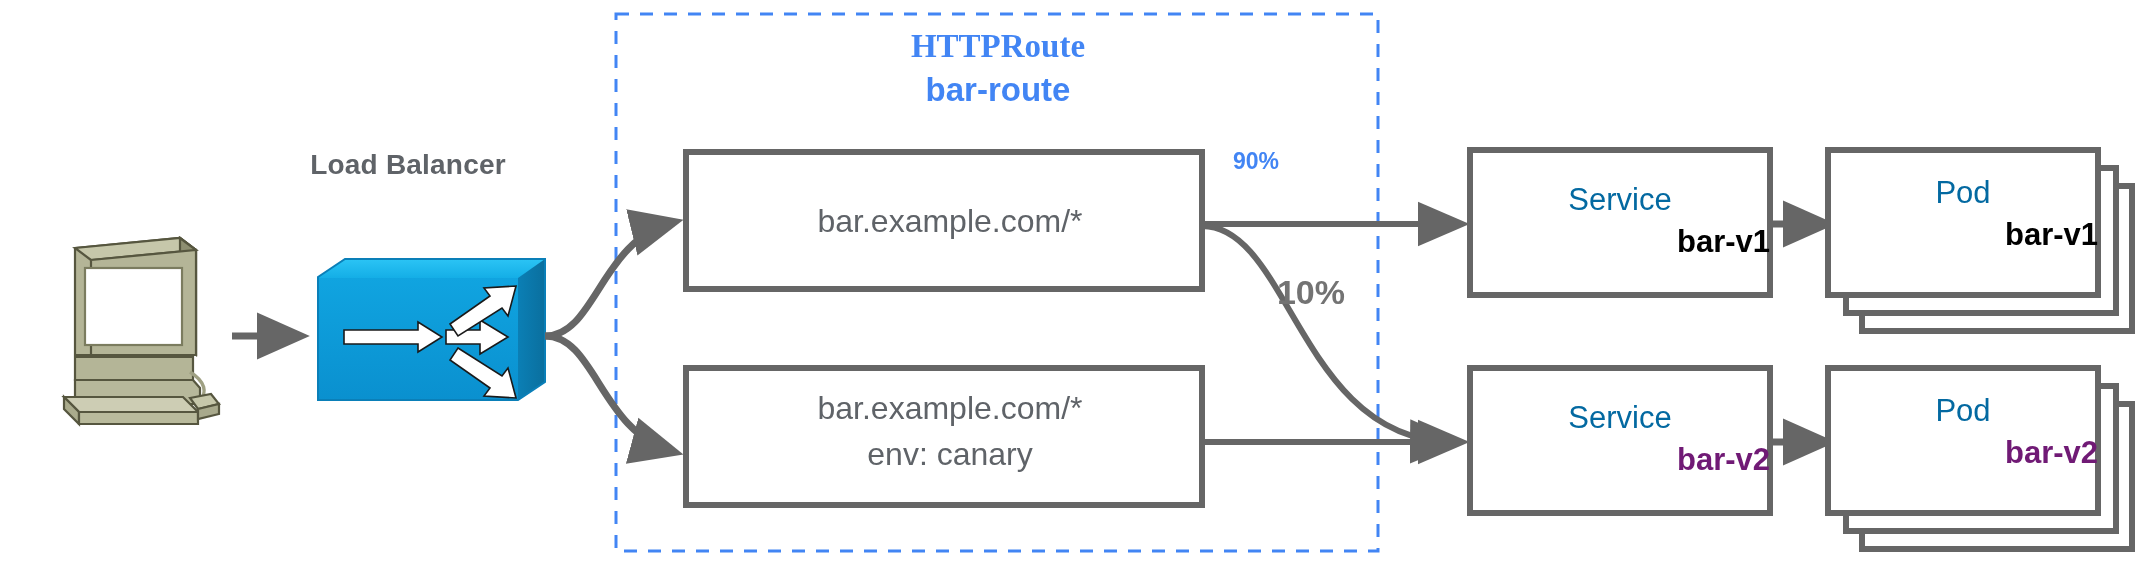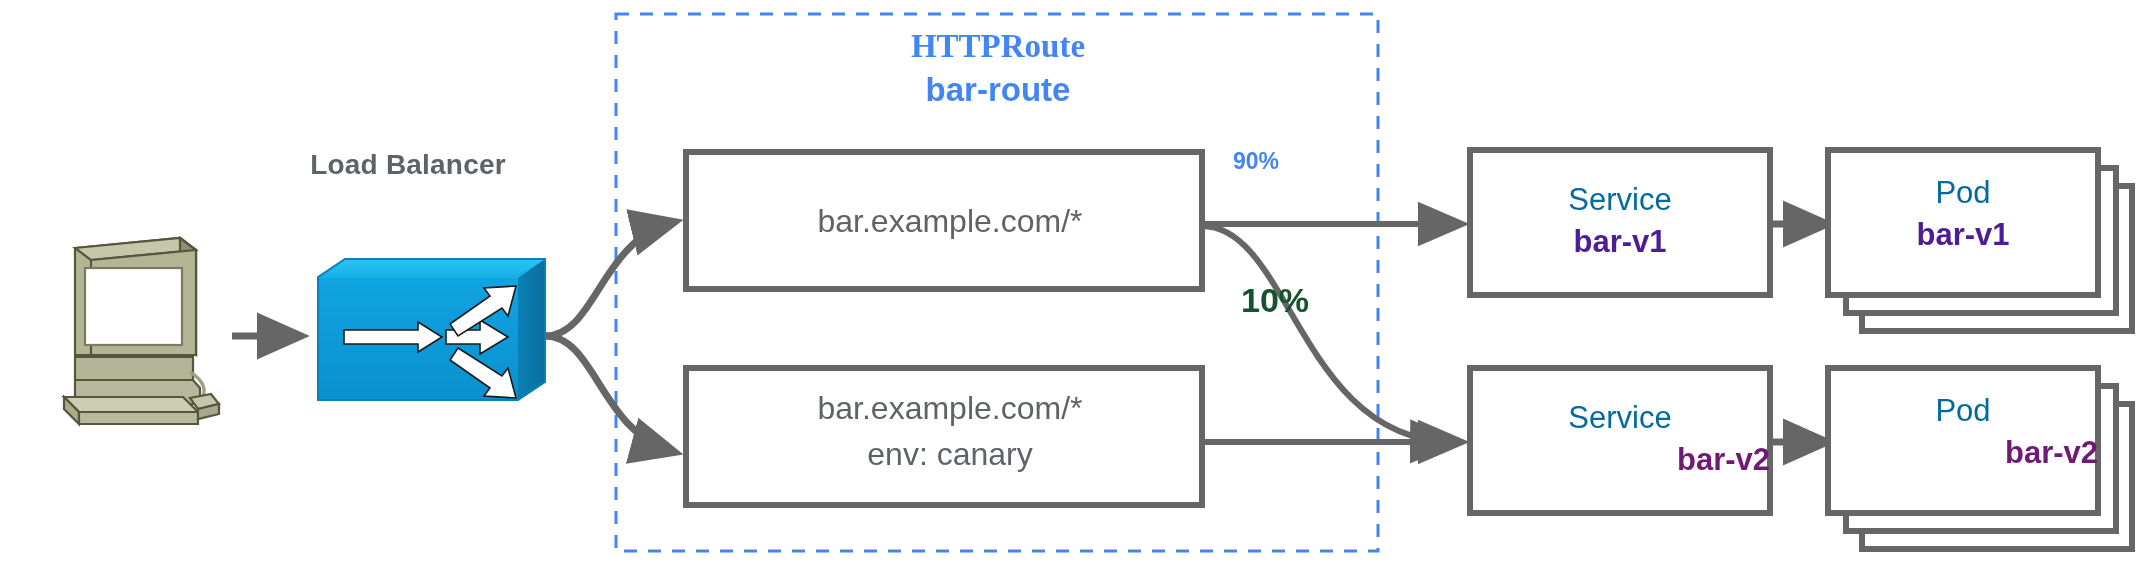--- a/index.html
+++ b/index.html
@@ -84,36 +84,36 @@
     top: 148px;
     width: 140px;
     font-size: 23px;
     font-weight: bold;
     color: #4285f4;
     text-align: left;
     margin-left: 28px;
   }
   .lbl-pct-10 {
     left: 1205px;
-    top: 280px;
+    top: 272px;
     width: 140px;
     font-size: 34px;
     font-weight: bold;
-    color: #14532d;
-    text-align: center;
+    color: #737373;
+    text-align: right;
   }
   .node-kind {
     font-size: 31px;
     color: #0369a1;
   }
   .node-name {
     font-size: 31px;
     font-weight: bold;
   }
-  .name-v1 { color: #4c1d95; }
+  .name-v1 { color: #000000; text-align: right; }
   .name-v2 { color: #701a75; text-align: right; }
 
   .svc-1-kind { left: 1470px; top: 182px; width: 300px; }
   .svc-1-name { left: 1470px; top: 224px; width: 300px; }
   .svc-2-kind { left: 1470px; top: 400px; width: 300px; }
   .svc-2-name { left: 1470px; top: 442px; width: 300px; }
   .pod-1-kind { left: 1828px; top: 175px; width: 270px; }
   .pod-1-name { left: 1828px; top: 217px; width: 270px; }
   .pod-2-kind { left: 1828px; top: 393px; width: 270px; }
   .pod-2-name { left: 1828px; top: 435px; width: 270px; }

